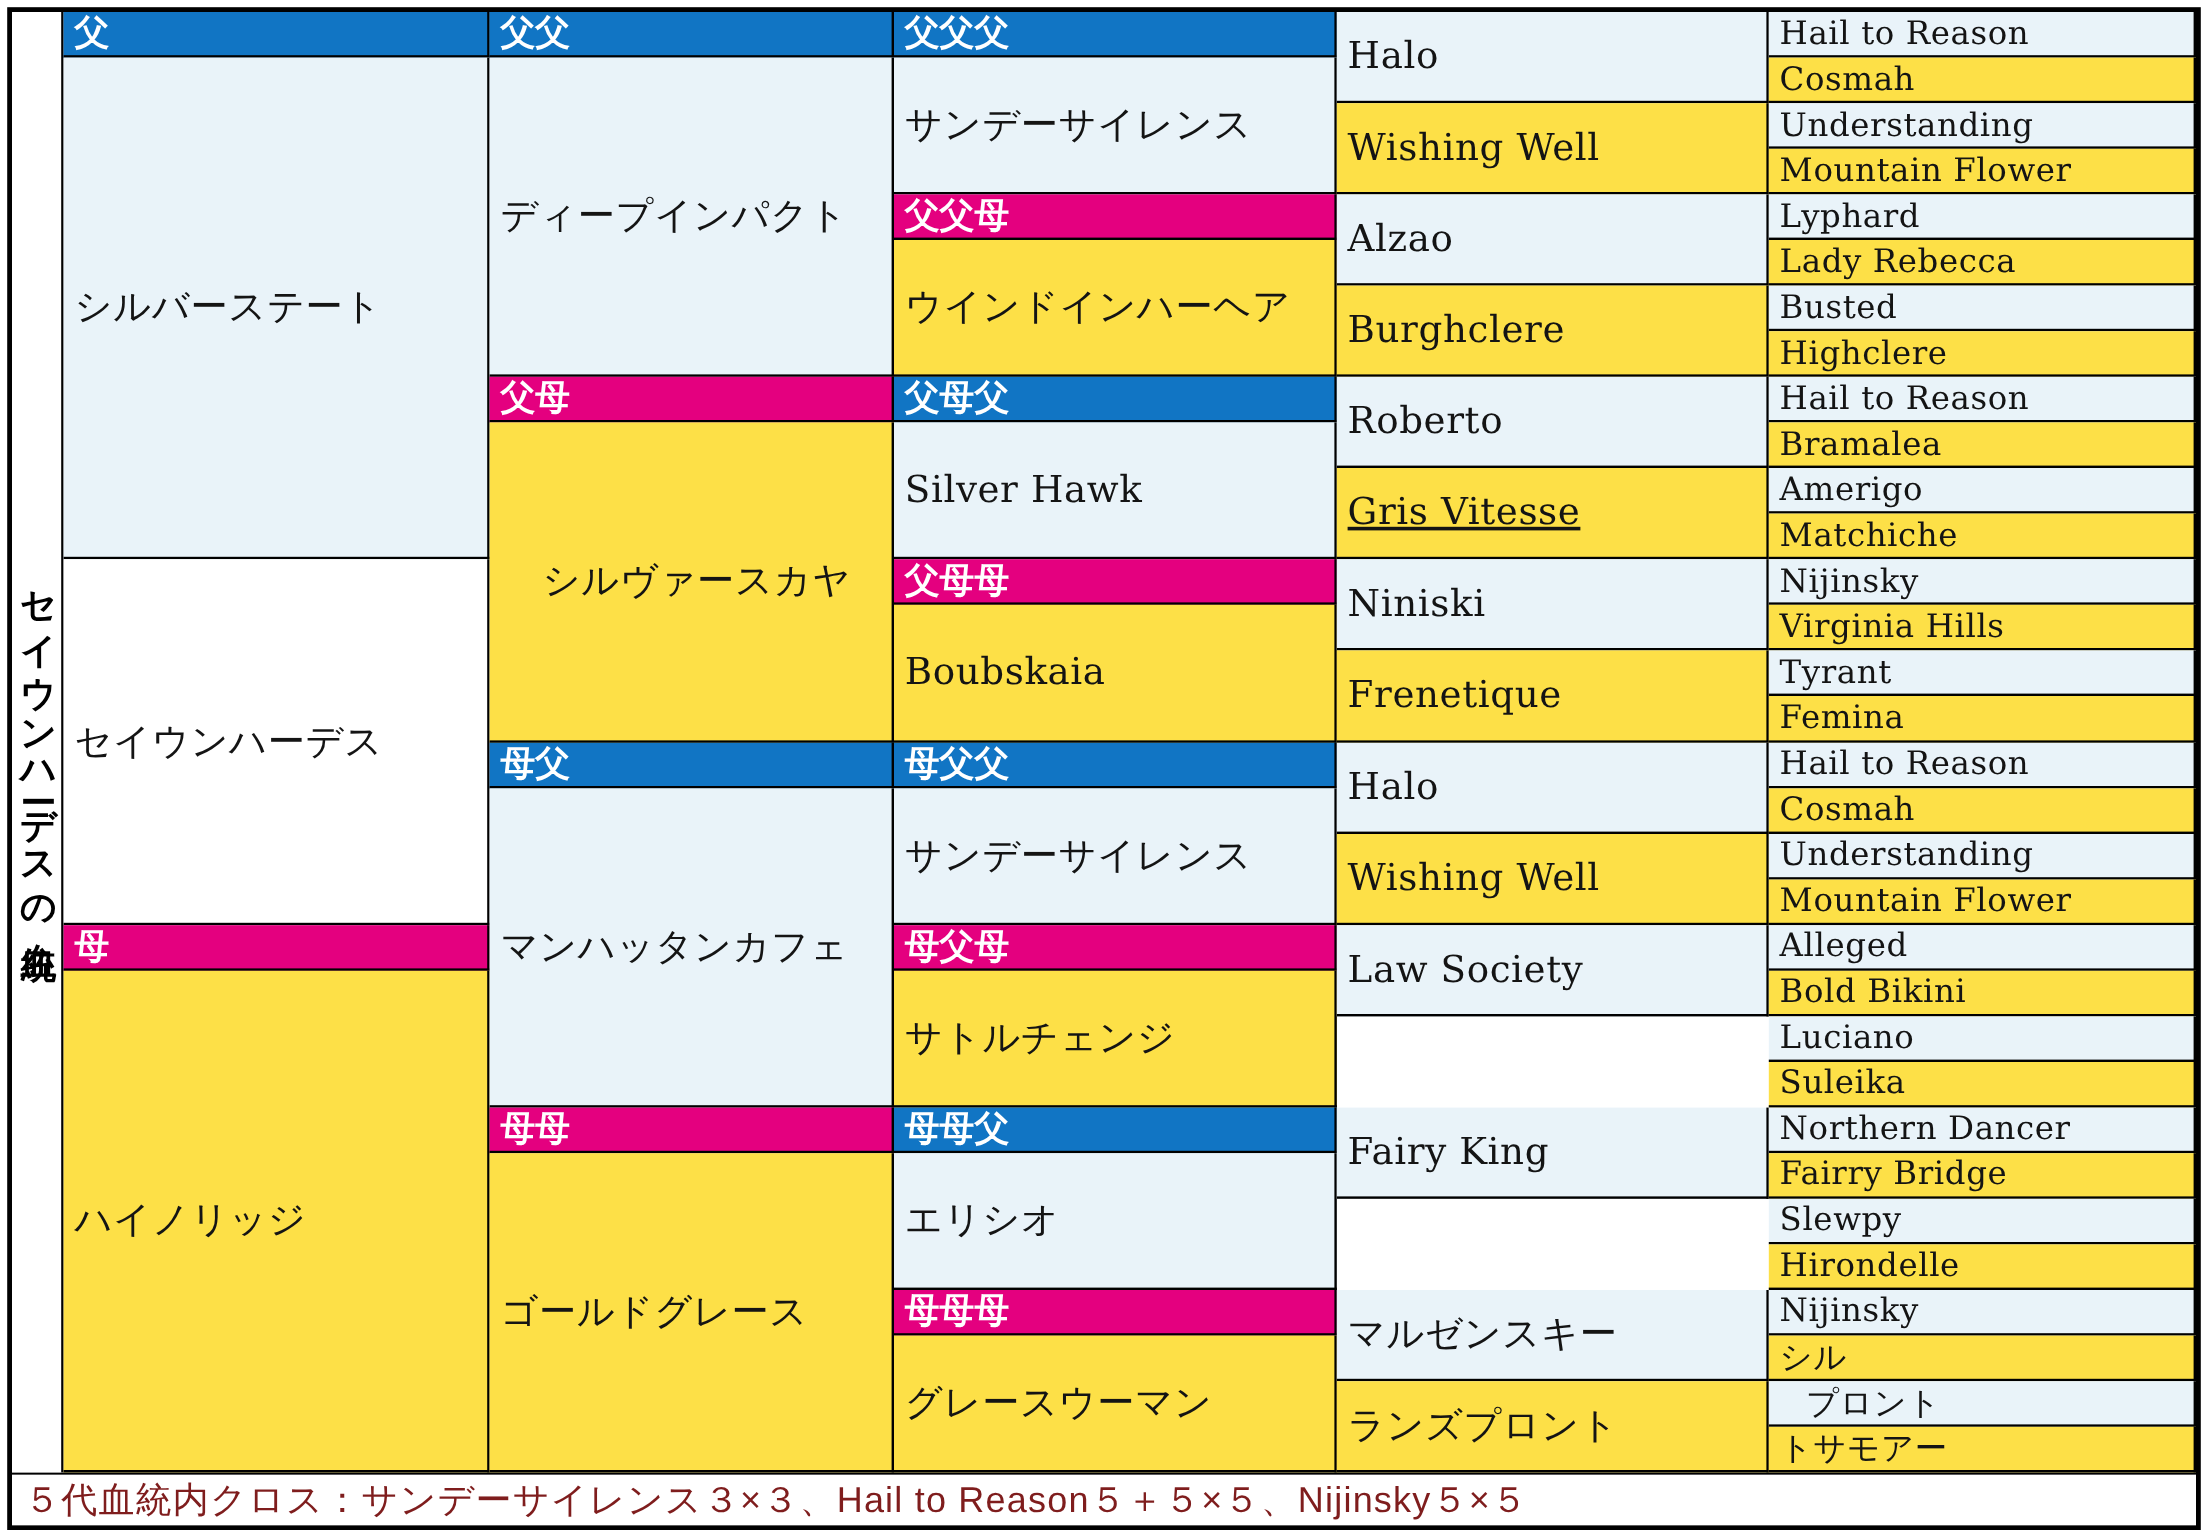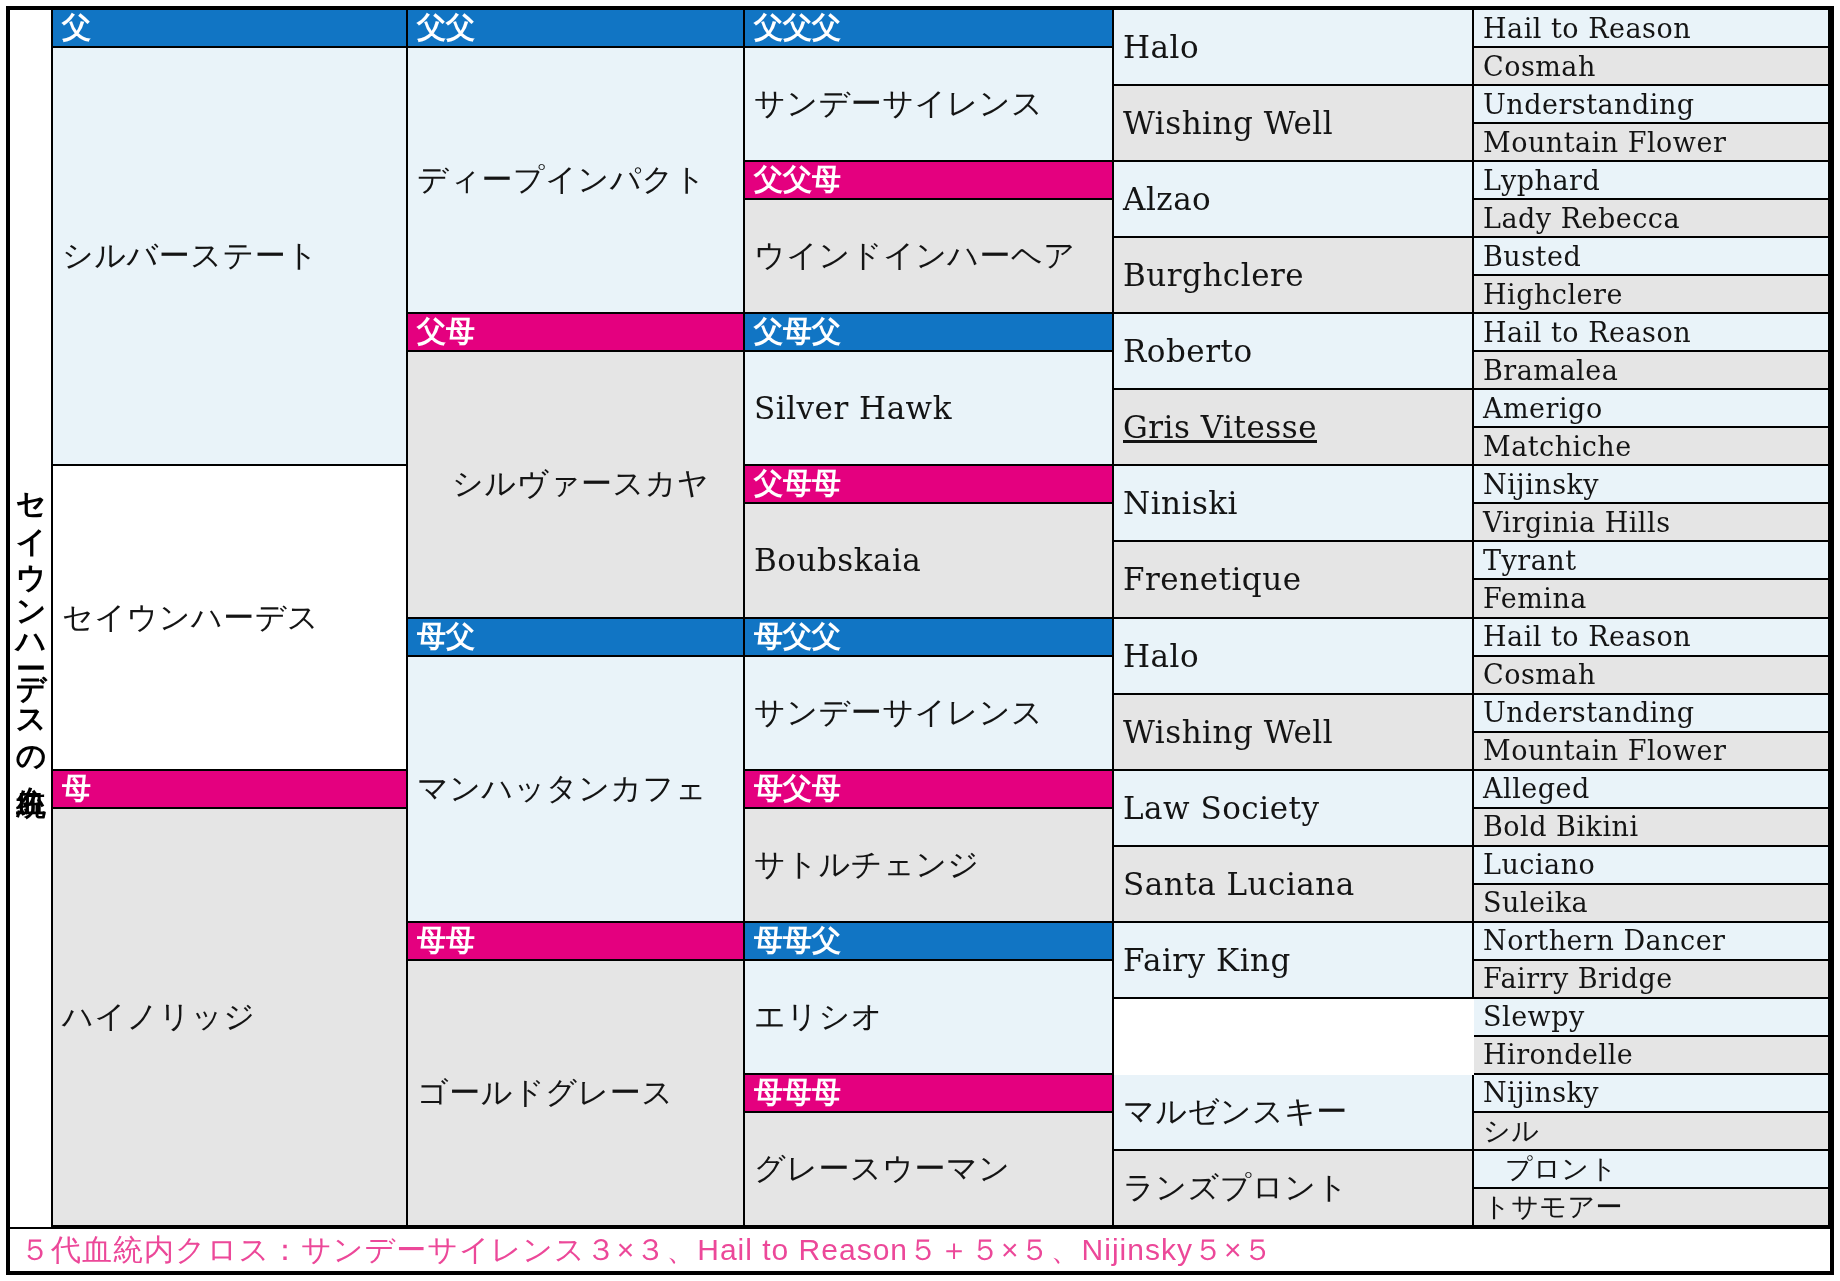--- a/index.html
+++ b/index.html
@@ -33,30 +33,30 @@
     white-space:nowrap;overflow:hidden;min-height:0;
   }
   .hdr{
     color:#fff;font-family:"Liberation Sans","DejaVu Sans",sans-serif;
     font-weight:bold;font-size:29px;
   }
   .hb{background:#1175c4;}
   .hp{background:#e4007f;}
   .cell{font-size:31px;color:#141414;letter-spacing:0.5px;}
   .cb{background:#e9f3f9;}
-  .cp{background:#e5e5e5;}
+  .cp{background:#fde047;}
   .cw{background:#ffffff;}
   .c5{font-size:27px;}
   .last-col{border-right:none;}
   .last-row{border-bottom:none;}
   .caption{
     height:42px;flex:0 0 42px;background:#fff;
     display:flex;align-items:center;padding-left:10px;
     font-family:"Liberation Sans","DejaVu Sans",sans-serif;
-    font-size:30px;color:#ec4899;letter-spacing:1px;white-space:nowrap;overflow:hidden;
+    font-size:30px;color:#7f1d1d;letter-spacing:1px;white-space:nowrap;overflow:hidden;
   }
 </style>
 </head>
 <body>
 
 <div class="frame">
   <div class="main">
     <div class="side">
       <span>セイウンハーデスの血統</span>
     </div>
@@ -94,21 +94,20 @@
         <div class="cell cp c4" style="grid-area: 3 / 4 / span 2;">Wishing Well</div>
         <div class="cell cb c4" style="grid-area: 5 / 4 / span 2;">Alzao</div>
         <div class="cell cp c4" style="grid-area: 7 / 4 / span 2;">Burghclere</div>
         <div class="cell cb c4" style="grid-area: 9 / 4 / span 2;">Roberto</div>
         <div class="cell cp c4" style="grid-area: 11 / 4 / span 2; text-decoration: underline;">Gris Vitesse</div>
         <div class="cell cb c4" style="grid-area: 13 / 4 / span 2;">Niniski</div>
         <div class="cell cp c4" style="grid-area: 15 / 4 / span 2;">Frenetique</div>
         <div class="cell cb c4" style="grid-area: 17 / 4 / span 2;">Halo</div>
         <div class="cell cp c4" style="grid-area: 19 / 4 / span 2;">Wishing Well</div>
         <div class="cell cb c4" style="grid-area: 21 / 4 / span 2;">Law Society</div>
-        <div class="cell cp c4" style="grid-area: 23 / 4 / span 2;">Santa Luciana</div>
         <div class="cell cb c4" style="grid-area: 25 / 4 / span 2;">Fairy King</div>
         <div class="cell cb c4" style="grid-area: 29 / 4 / span 2;">マルゼンスキー</div>
         <div class="cell cp c4 last-row" style="grid-area: 31 / 4 / span 2;">ランズプロント</div>
         <div class="cell cb c5 last-col" style="grid-area: 1 / 5 / span 1;">Hail to Reason</div>
         <div class="cell cp c5 last-col" style="grid-area: 2 / 5 / span 1;">Cosmah</div>
         <div class="cell cb c5 last-col" style="grid-area: 3 / 5 / span 1;">Understanding</div>
         <div class="cell cp c5 last-col" style="grid-area: 4 / 5 / span 1;">Mountain Flower</div>
         <div class="cell cb c5 last-col" style="grid-area: 5 / 5 / span 1;">Lyphard</div>
         <div class="cell cp c5 last-col" style="grid-area: 6 / 5 / span 1;">Lady Rebecca</div>
         <div class="cell cb c5 last-col" style="grid-area: 7 / 5 / span 1;">Busted</div>

